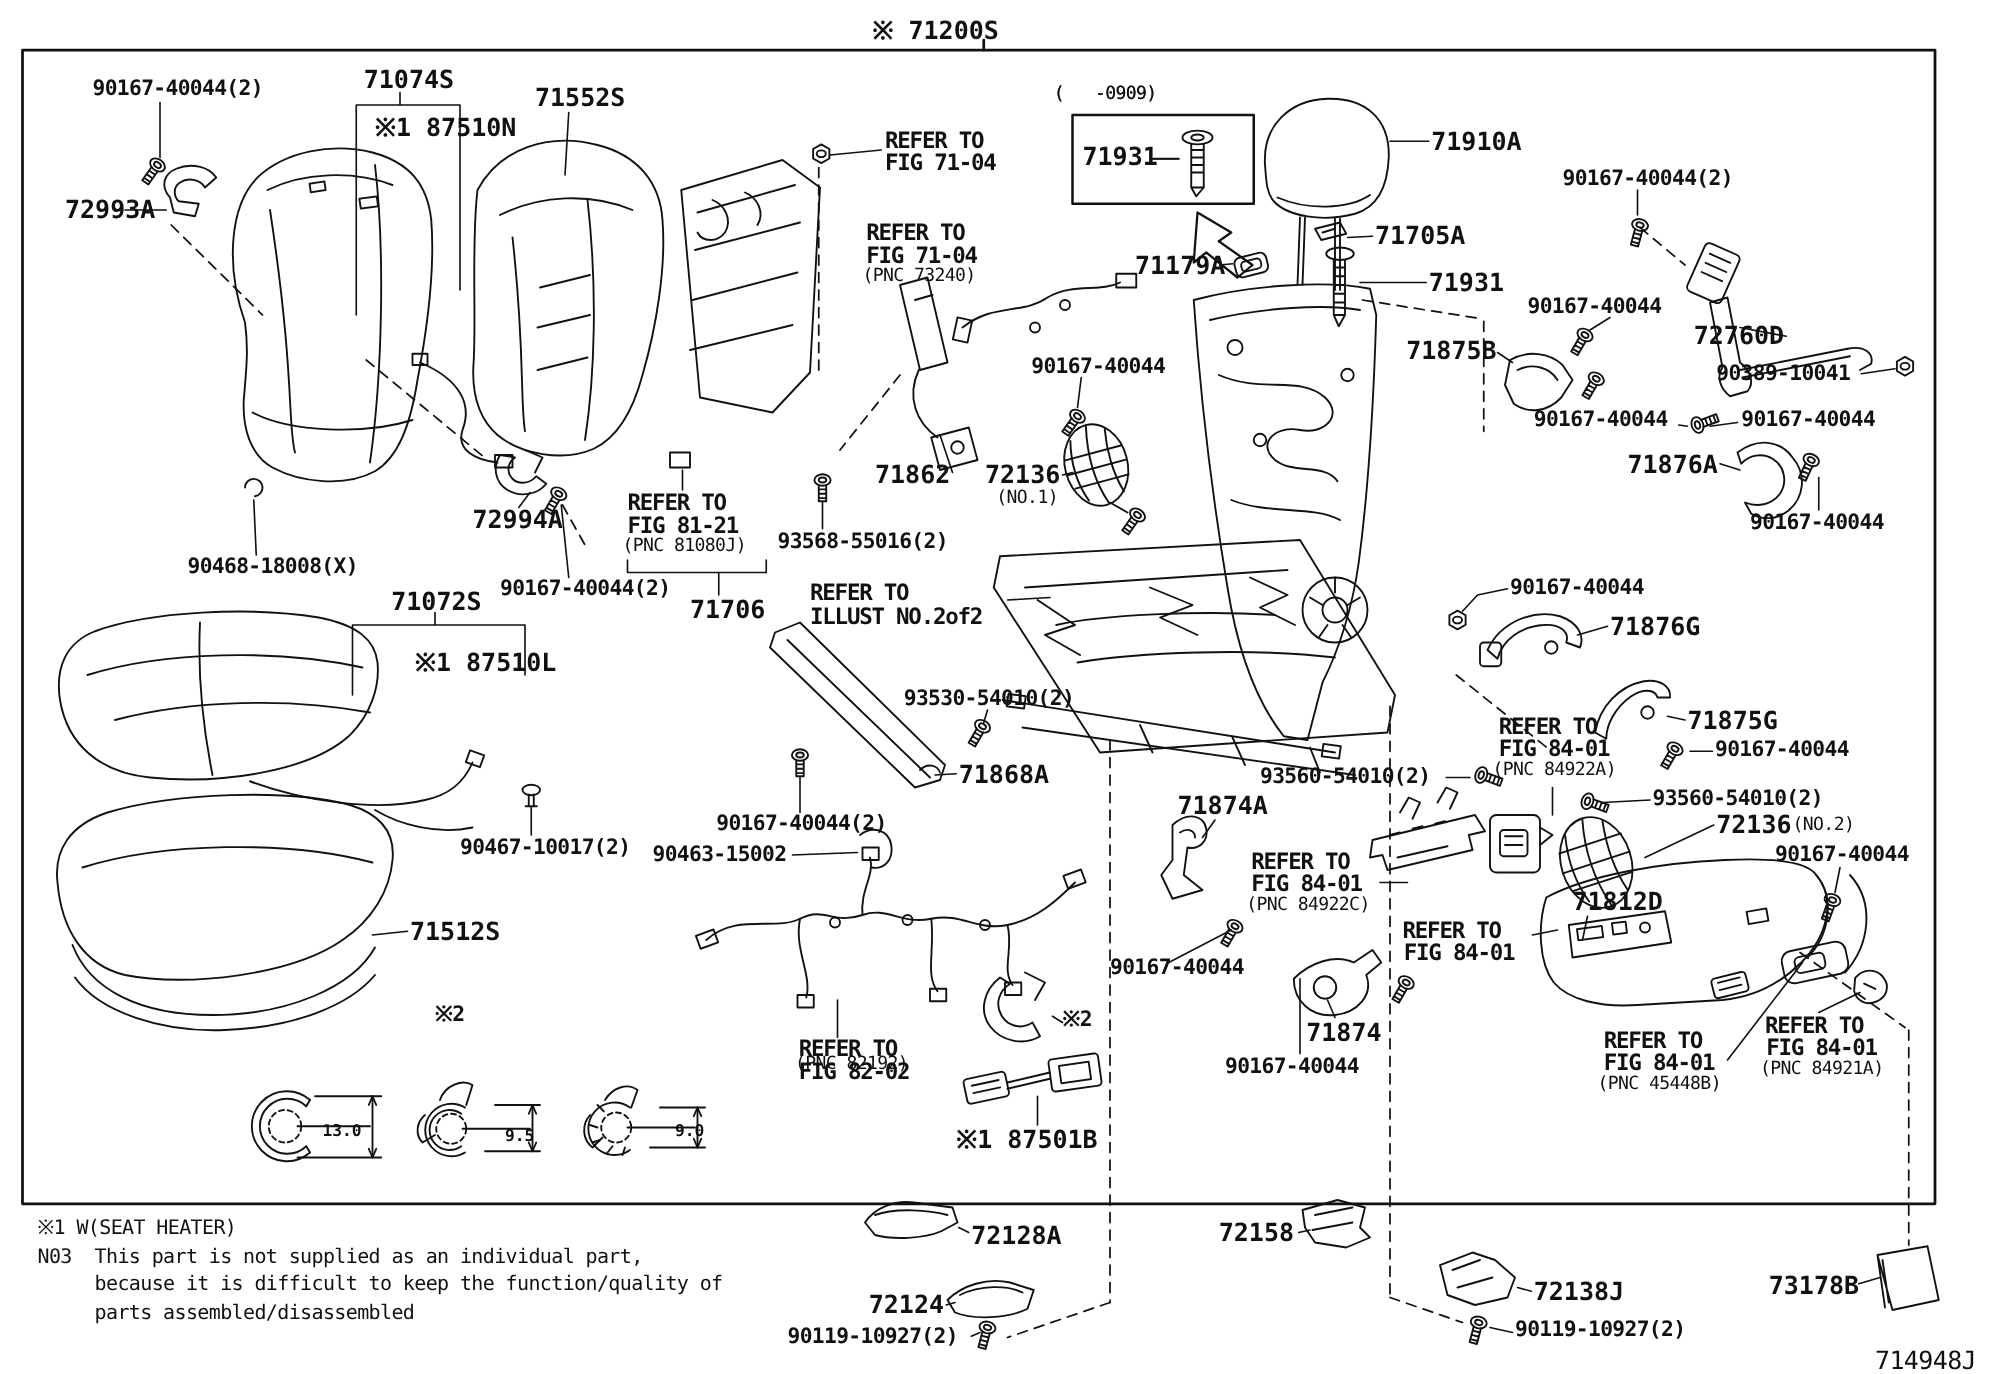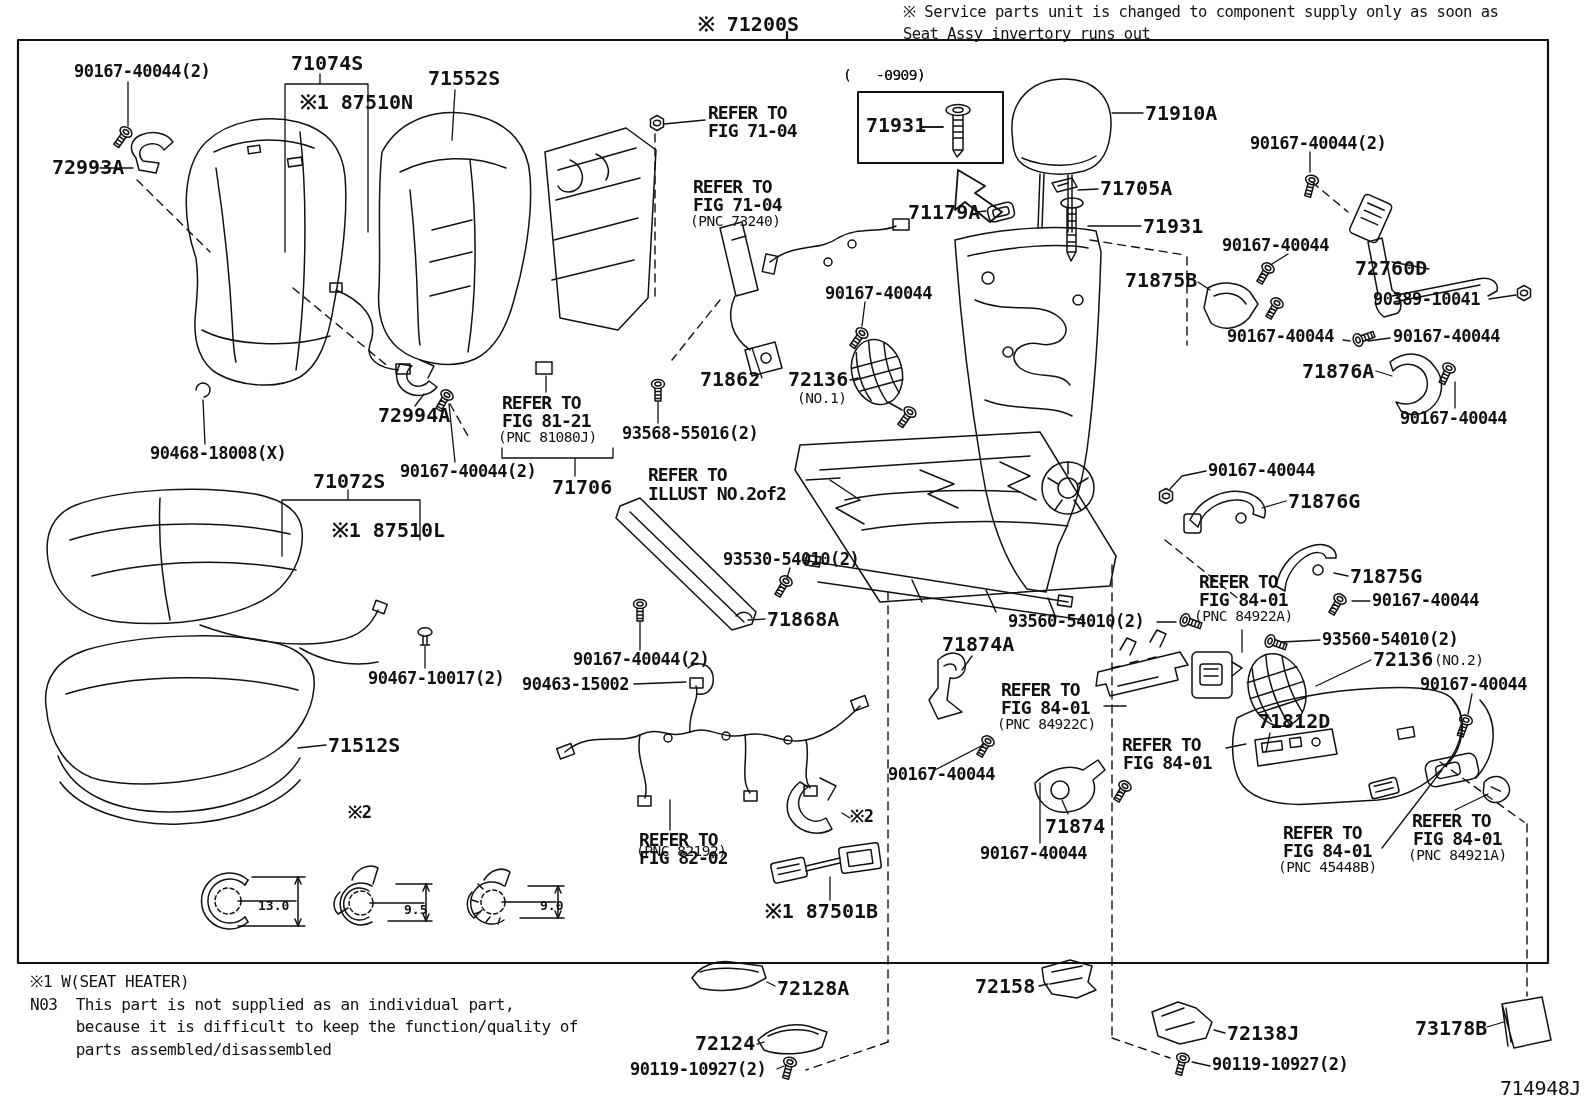--- a/index.html
+++ b/index.html
@@ -420,21 +420,20 @@
     <line x1="1112" y1="1038" x2="1170" y2="1058"></line>
     <line x1="1440" y1="762" x2="1524" y2="822"></line>
     <line x1="1527" y1="824" x2="1527" y2="996"></line>
     <line x1="450" y1="404" x2="468" y2="436"></line>
     <line x1="1165" y1="540" x2="1240" y2="600"></line>
     <line x1="293" y1="288" x2="390" y2="368"></line>
   </g>
 </svg>
 
   <div class="ttl">※ 71200S</div>
-  <div class="topnote"><span>※ Service parts unit is changed to component supply only as soon as</span><br><span>Seat Assy invertory runs out</span></div>
 
   <div class="lbl fn" style="left:348px;top:804px;">※2</div>
   <div class="dim" style="left:258px;top:898px;">13.0</div>
   <div class="dim" style="left:404px;top:902px;">9.5</div>
   <div class="dim" style="left:540px;top:898px;">9.0</div>
 
   <div class="fnotes"><span>※1 W(SEAT HEATER)</span><br><span>N03  This part is not supplied as an individual part,</span><br><span>     because it is difficult to keep the function/quality of</span><br><span>     parts assembled/disassembled</span></div>
 
   <div class="docid">714948J</div>
   <div id="labels">

